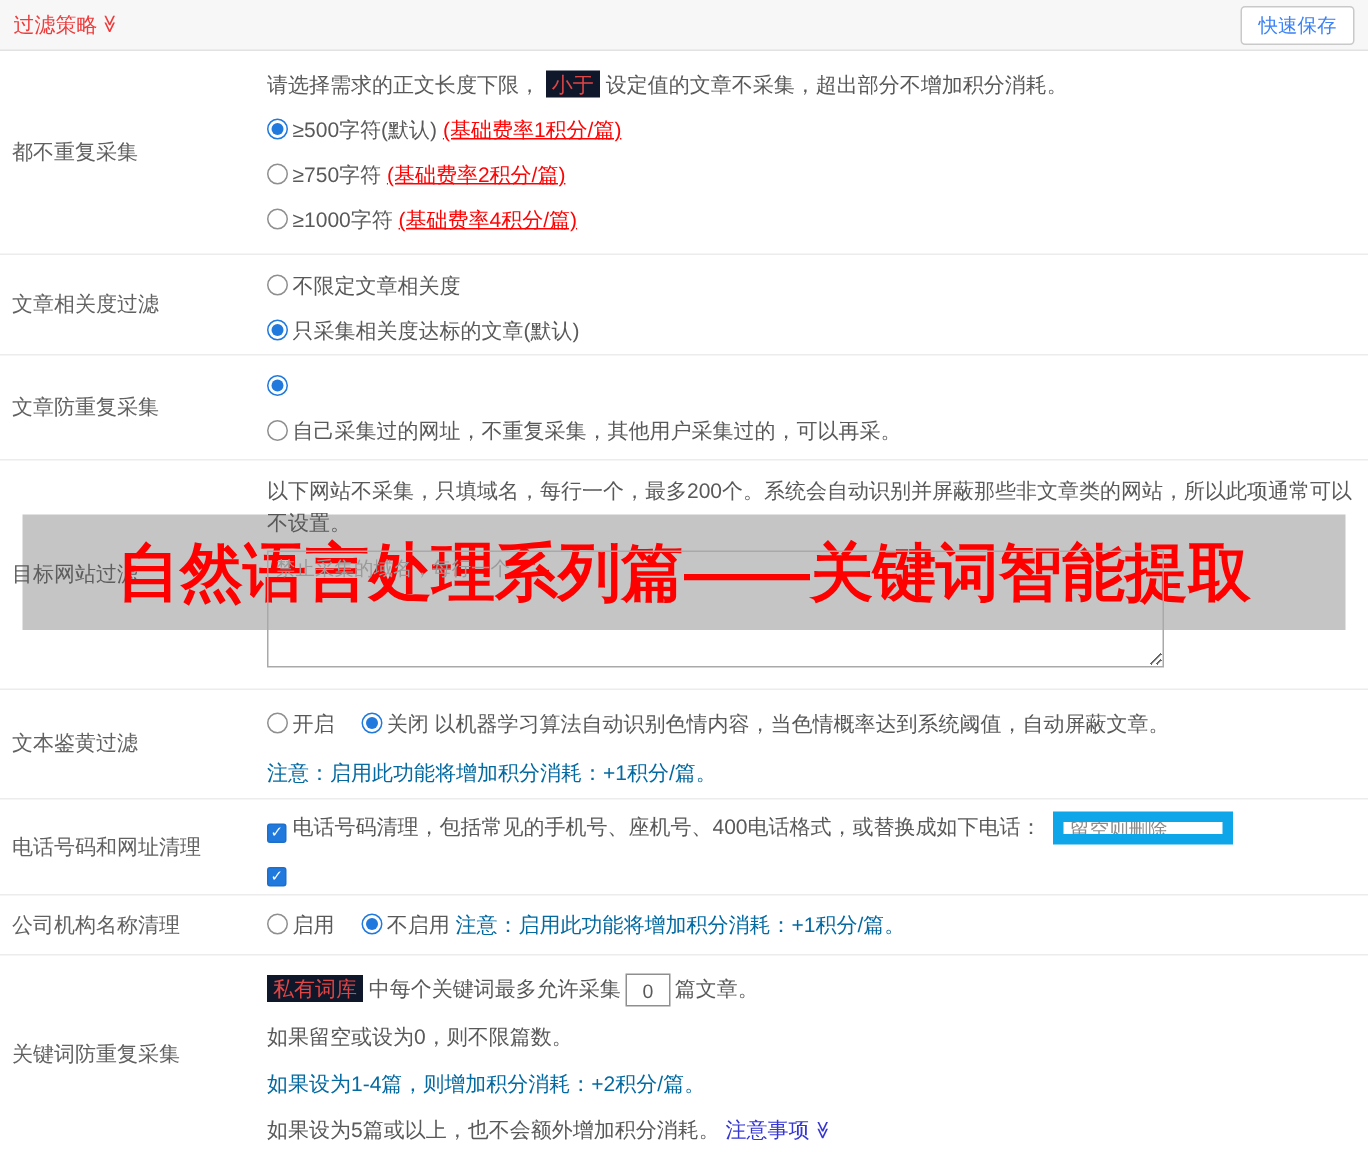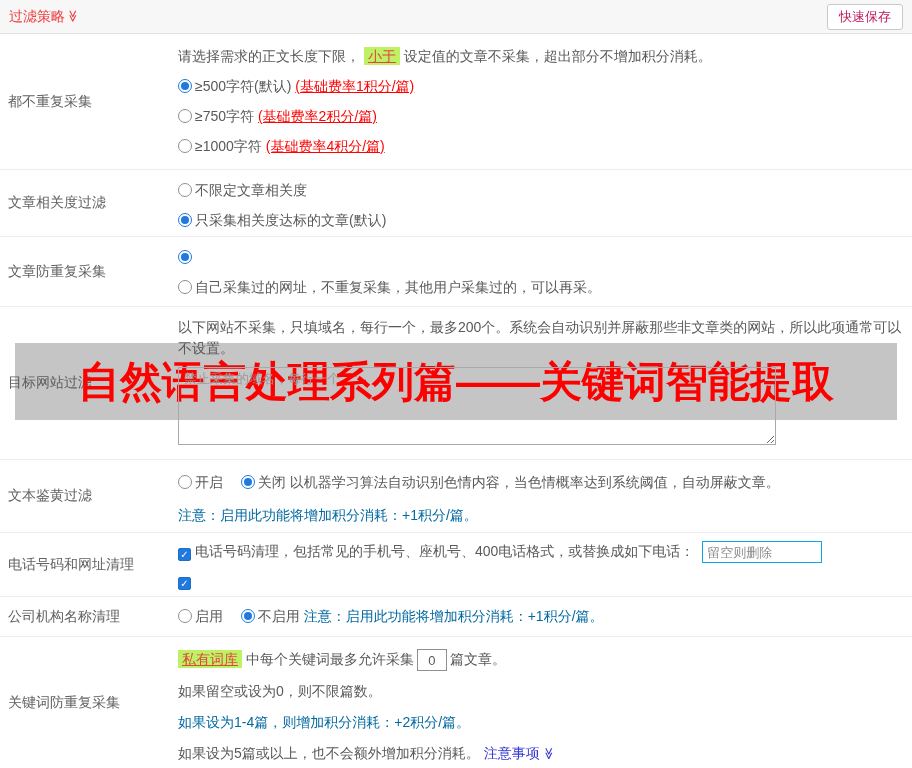--- a/index.html
+++ b/index.html
@@ -12,21 +12,21 @@
   .header{
     height:34px;box-sizing:border-box;background:#f7f7f7;
     border-bottom:1px solid #e2e2e2;
     display:flex;align-items:center;justify-content:space-between;
     padding:0 9px;
   }
   .header-title{color:#ee3b3b;cursor:pointer;}
   .chev{display:inline-block;transform:rotate(90deg);font-size:12px;margin-left:2px;vertical-align:1px;}
   .save-btn{
     background:#fff;border:1px solid #c9c9c9;border-radius:3px;
-    padding:3px 11px;font-size:13px;color:#be185d;cursor:pointer;
+    padding:3px 11px;font-size:13px;color:#3b82f6;cursor:pointer;
     font-family:inherit;
   }
   .row{display:flex;border-bottom:1px solid #ececec;box-sizing:border-box;}
   .row-label{
     flex:0 0 178px;width:178px;box-sizing:border-box;padding-left:8px;
     display:flex;align-items:center;color:#616161;
   }
   .row-content{flex:1;min-width:0;padding-right:6px;}
   .r1{height:136px;} .r2{height:67px;} .r3{height:70px;} .r4{height:153px;}
   .r5{height:73px;} .r6{height:64px;} .r7{height:40px;} .r8{height:131px;}
@@ -43,26 +43,26 @@
     border-radius:50%;background:#2079dd;
   }
   .checkbox{
     display:inline-flex;width:13px;height:13px;box-sizing:border-box;
     background:#2079dd;border:1px solid #1d6fc9;border-radius:2px;
     align-items:center;justify-content:center;color:#fff;font-size:10px;
     vertical-align:-2px;margin-right:4px;cursor:pointer;
   }
   .red{color:#0369a1;}
   .cost{color:#fd0303;text-decoration:underline;}
-  .hl{color:#e04545;background:#bef264;padding:1px 4px;text-decoration:underline;}
+  .hl{color:#e04545;background:#0f172a;padding:1px 4px;}
   .blue-link{color:#3535d3;cursor:pointer;}
   .opt{cursor:pointer;}
   .gap{display:inline-block;width:10px;}
   .text-input{
-    height:22px;box-sizing:border-box;border:1px solid #0ea5e9;background:#fff;
+    height:22px;box-sizing:border-box;border:7px solid #0ea5e9;background:#fff;
     font-family:inherit;font-size:13px;color:#595959;padding:0 4px;width:120px;
     vertical-align:middle;margin-left:4px;
   }
   .text-input::placeholder{color:#8c8c8c;}
   .num-input{
     width:30px;height:22px;box-sizing:border-box;border:1px solid #8f8f8f;
     background:#fff;text-align:center;font-family:inherit;font-size:13px;
     color:#595959;vertical-align:middle;margin:0 3px;
   }
   .site-textarea{

